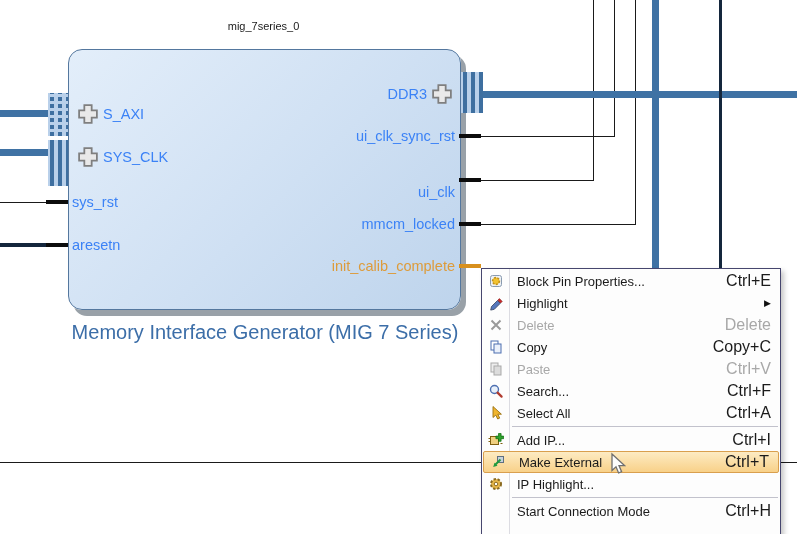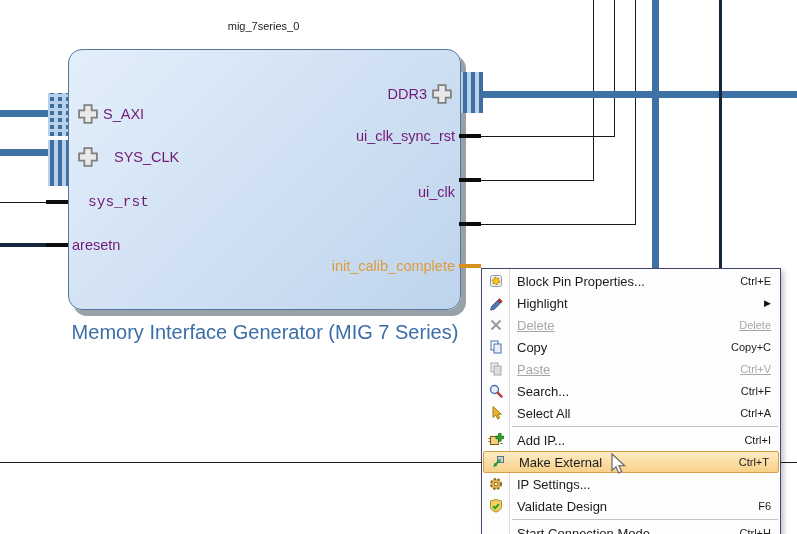--- a/index.html
+++ b/index.html
@@ -24,36 +24,36 @@
   .block-type{position:absolute;left:40px;top:321px;width:450px;text-align:center;
               font-size:20px;color:#3C6EA8;z-index:4;}
 
   .conn{position:absolute;z-index:3;}
   .conn-bars{background:repeating-linear-gradient(90deg,#B9D0EA 0 2px,#3E6FA0 2px 6px,#B9D0EA 6px 8px);}
   .conn-dots{background-image:
       repeating-linear-gradient(0deg,rgba(185,208,234,0) 0 4px,#B9D0EA 4px 7px),
       repeating-linear-gradient(90deg,#B9D0EA 0 2px,#3E6FA0 2px 6px,#B9D0EA 6px 8px);}
 
   .port{position:absolute;display:flex;align-items:center;height:22px;z-index:4;
-        font-size:14.5px;color:#701a75;white-space:nowrap;}
+        font-size:14.5px;color:#3b82f6;white-space:nowrap;}
   .port .plus{display:inline-flex;margin:0 5px 0 0;}
   .port.r{justify-content:flex-end;}
   .port.r .plus{margin:0 0 0 5px;}
   .port-orange{color:#DD9B3A;}
 
   
   .menu{position:absolute;left:481px;top:268px;width:298px;height:290px;z-index:10;
         background:#FDFDFD;border:1px solid #46466E;box-shadow:3px 3px 5px rgba(0,0,0,.22);
         padding-top:1px;}
   .menu::before{content:"";position:absolute;left:27px;top:0;bottom:0;width:1px;background:#DCDCE2;}
   .mi{position:relative;height:22px;display:flex;align-items:center;padding-right:9px;}
   .mi-icon{width:28px;min-width:28px;display:flex;justify-content:center;align-items:center;}
   .mi-label{font-size:13px;color:#1b1b1b;margin-left:7px;}
-  .mi-short{margin-left:auto;font-size:11px;color:#1b1b1b;}
-  .mi.disabled .mi-label,.mi.disabled .mi-short{color:#A8A8A8;text-decoration:underline;}
+  .mi-short{margin-left:auto;font-size:16px;color:#1b1b1b;}
+  .mi.disabled .mi-label,.mi.disabled .mi-short{color:#A8A8A8;}
   .mi-sep{height:1px;background:#C2C2CC;margin:2px 2px 2px 30px;}
   .mi.hl{background:linear-gradient(180deg,#FDEBC3,#F8D189);
          border:1px solid #D99F4E;border-radius:2px;margin:0 1px;height:20px;}
   .mi .arrow{margin-left:auto;font-size:9px;color:#111;}
 
   
   .cursor{position:absolute;left:606px;top:452px;z-index:20;}
 </style>
 </head>
 <body>
@@ -91,49 +91,52 @@
   <div class="wire w-stub-orange" style="left:459px;top:264px;width:22px;height:4px;z-index:3;"></div>
 
   <div class="port" style="left:78px;top:103px;">
     <span class="plus">
       <svg width="20" height="20" viewBox="0 0 18 18">
           <path d="M5.7 1h6.6v4.7H17v6.6h-4.7V17H5.7v-4.7H1V5.7h4.7z" fill="#E9E9E9" stroke="#7F7F7F" stroke-width="1.6"></path>
         </svg>
     </span>
     <span>S_AXI</span>
   </div>
-  <div class="port" style="left:78px;top:146px;gap:11px;">
+  <div class="port" style="left:78px;top:146px;">
     <span class="plus">
       <svg width="20" height="20" viewBox="0 0 18 18">
           <path d="M5.7 1h6.6v4.7H17v6.6h-4.7V17H5.7v-4.7H1V5.7h4.7z" fill="#E9E9E9" stroke="#7F7F7F" stroke-width="1.6"></path>
         </svg>
     </span>
     <span>SYS_CLK</span>
   </div>
-  <div class="port" style="left:88px;top:191px;font-family:Liberation Mono, monospace;">
+  <div class="port" style="left:72px;top:191px;">
     <span>sys_rst</span>
   </div>
   <div class="port" style="left:72px;top:234px;justify-content:flex-end;">
     <span>aresetn</span>
   </div>
 
   <div class="port r" style="right:345px;top:83px;">
     <span>DDR3</span>
     <span class="plus">
       <svg width="20" height="20" viewBox="0 0 18 18">
           <path d="M5.7 1h6.6v4.7H17v6.6h-4.7V17H5.7v-4.7H1V5.7h4.7z" fill="#E9E9E9" stroke="#7F7F7F" stroke-width="1.6"></path>
         </svg>
     </span>
   </div>
   <div class="port r" style="right:342px;top:125px;">
     <span>ui_clk_sync_rst</span>
   </div>
   <div class="port r" style="right:342px;top:169px;margin-top:12px;">
     <span>ui_clk</span>
   </div>
+  <div class="port r" style="right:342px;top:213px;">
+    <span>mmcm_locked</span>
+  </div>
   <div class="port r port-orange" style="right:342px;top:255px;">
     <span>init_calib_complete</span>
   </div>
 
   <div class="menu">
 
     <div class="mi">
       <span class="mi-icon">
         <svg width="16" height="16" viewBox="0 0 16 16">
             <rect x="2.5" y="2.5" width="11" height="11" rx="2" fill="#EDF1F6" stroke="#8A9BB0"></rect>
@@ -234,34 +237,24 @@
       <span class="mi-short">Ctrl+T</span>
     </div>
 
     <div class="mi">
       <span class="mi-icon">
         <svg width="16" height="16" viewBox="0 0 16 16">
             <circle cx="8" cy="8" r="5" fill="#E8B84B" stroke="#8A6A20" stroke-width="2" stroke-dasharray="2.4 1.7"></circle>
             <circle cx="8" cy="8" r="1.8" fill="#fff" stroke="#8A6A20"></circle>
           </svg>
       </span>
-      <span class="mi-label">IP Settings...</span>
+      <span class="mi-label">IP Highlight...</span>
       <span class="mi-short"></span>
     </div>
 
-    <div class="mi">
-      <span class="mi-icon">
-        <svg width="16" height="16" viewBox="0 0 16 16">
-            <path d="M8 1.5l5.5 1.6v5.2c0 3.1-2.8 4.8-5.5 5.9-2.7-1.1-5.5-2.8-5.5-5.9V3.1z" fill="#F2D064" stroke="#B09020"></path>
-            <path d="M5.2 8.3l2 2 3.6-4.2" stroke="#2FA12F" stroke-width="2" fill="none"></path>
-          </svg>
-      </span>
-      <span class="mi-label">Validate Design</span>
-      <span class="mi-short">F6</span>
-    </div>
 
     <div class="mi-sep"></div>
 
     <div class="mi">
       <span class="mi-icon"></span>
       <span class="mi-label">Start Connection Mode</span>
       <span class="mi-short">Ctrl+H</span>
     </div>
 
   </div>

